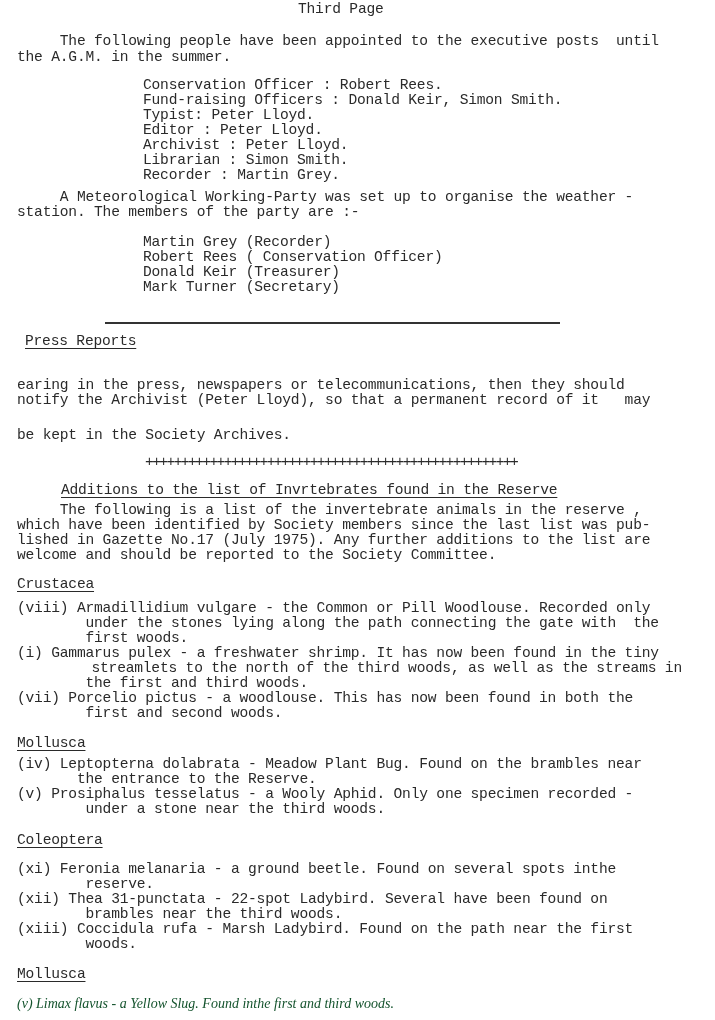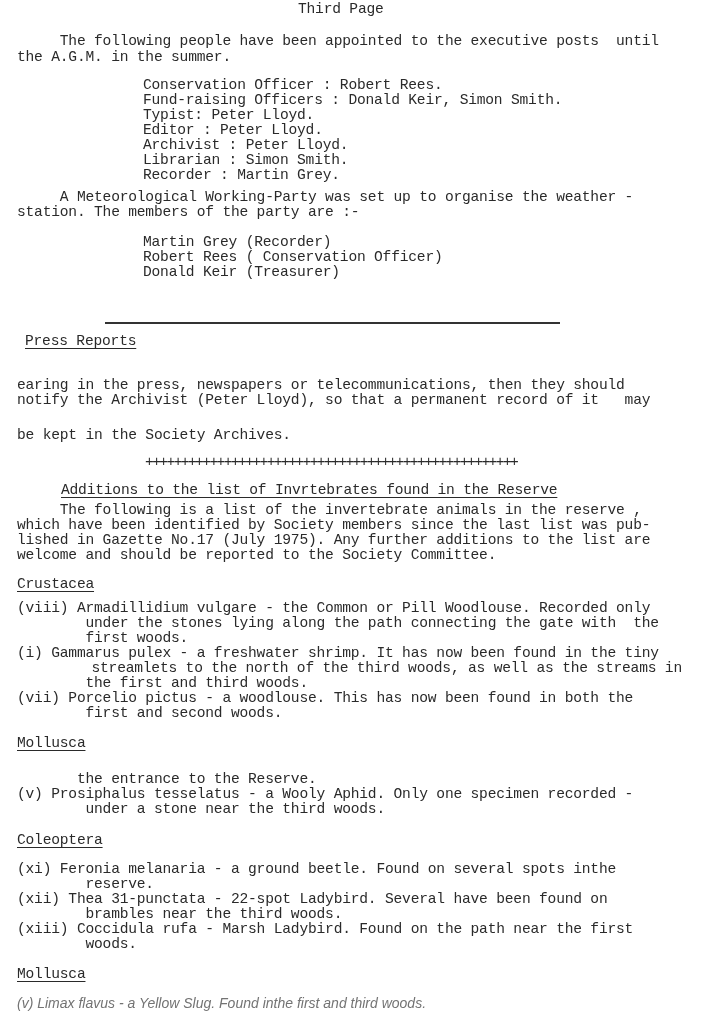--- a/index.html
+++ b/index.html
@@ -6,21 +6,21 @@
   body {
     width: 715px; height: 1020px; overflow: hidden; position: relative;
     font-family: "Liberation Mono", "DejaVu Sans Mono", monospace;
     color: #2a2a2a; font-size: 14.6px;
   }
   .page { position: absolute; left: 0; top: 0; width: 653px; height: 1020px; }
   .ln { position: absolute; white-space: pre; line-height: 15px; letter-spacing: -0.2px; }
   .title { left: 298px; top: 2px; }
   .u { text-decoration: underline; text-decoration-thickness: 1px; text-underline-offset: 3px; }
   .rule { position: absolute; left: 105px; top: 322px; width: 455px; height: 2px; background: #333; }
-  .hand { font-family: Liberation Sans, sans-serif; font-style: italic; font-size: 14px; letter-spacing: 0; color: #737373; }
+  .hand { font-family: Liberation Serif, serif; font-style: italic; font-size: 14px; letter-spacing: 0; color: #14532d; }
 </style>
 </head>
 <body>
 
 <div class="page">
   <div class="ln title">Third Page</div>
 
   <div class="ln" style="left:17px;top:34px">     The following people have been appointed to the executive posts  until</div>
   <div class="ln" style="left:17px;top:50px">the A.G.M. in the summer.</div>
 
@@ -31,20 +31,21 @@
   <div class="ln" style="left:143px;top:138px">Archivist : Peter Lloyd.</div>
   <div class="ln" style="left:143px;top:153px">Librarian : Simon Smith.</div>
   <div class="ln" style="left:143px;top:168px">Recorder : Martin Grey.</div>
 
   <div class="ln" style="left:17px;top:190px">     A Meteorological Working-Party was set up to organise the weather -</div>
   <div class="ln" style="left:17px;top:205px">station. The members of the party are :-</div>
 
   <div class="ln" style="left:143px;top:235px">Martin Grey (Recorder)</div>
   <div class="ln" style="left:143px;top:250px">Robert Rees ( Conservation Officer)</div>
   <div class="ln" style="left:143px;top:265px">Donald Keir (Treasurer)</div>
+  <div class="ln" style="left:143px;top:280px">Mark Turner (Secretary)</div>
 
   <div class="rule"></div>
 
   <div class="ln u" style="left:25px;top:334px">Press Reports</div>
   <div class="ln" style="left:17px;top:378px">earing in the press, newspapers or telecommunications, then they should</div>
   <div class="ln" style="left:17px;top:393px">notify the Archivist (Peter Lloyd), so that a permanent record of it   may</div>
   <div class="ln" style="left:17px;top:428px">be kept in the Society Archives.</div>
 
   <div class="ln" style="left:145px;top:455px;letter-spacing:-1.6px">++++++++++++++++++++++++++++++++++++++++++++++++++++</div>
 
@@ -58,20 +59,21 @@
   <div class="ln" style="left:17px;top:601px">(viii) Armadillidium vulgare - the Common or Pill Woodlouse. Recorded only</div>
   <div class="ln" style="left:17px;top:616px">        under the stones lying along the path connecting the gate with  the</div>
   <div class="ln" style="left:17px;top:631px">        first woods.</div>
   <div class="ln" style="left:17px;top:646px">(i) Gammarus pulex - a freshwater shrimp. It has now been found in the tiny</div>
   <div class="ln" style="left:23px;top:661px">        streamlets to the north of the third woods, as well as the streams in</div>
   <div class="ln" style="left:17px;top:676px">        the first and third woods.</div>
   <div class="ln" style="left:17px;top:691px">(vii) Porcelio pictus - a woodlouse. This has now been found in both the</div>
   <div class="ln" style="left:17px;top:706px">        first and second woods.</div>
 
   <div class="ln u" style="left:17px;top:736px">Mollusca</div>
+  <div class="ln" style="left:17px;top:757px">(iv) Leptopterna dolabrata - Meadow Plant Bug. Found on the brambles near</div>
   <div class="ln" style="left:17px;top:772px">       the entrance to the Reserve.</div>
   <div class="ln" style="left:17px;top:787px">(v) Prosiphalus tesselatus - a Wooly Aphid. Only one specimen recorded -</div>
   <div class="ln" style="left:17px;top:802px">        under a stone near the third woods.</div>
 
   <div class="ln u" style="left:17px;top:833px">Coleoptera</div>
   <div class="ln" style="left:17px;top:862px">(xi) Feronia melanaria - a ground beetle. Found on several spots inthe</div>
   <div class="ln" style="left:17px;top:877px">        reserve.</div>
   <div class="ln" style="left:17px;top:892px">(xii) Thea 31-punctata - 22-spot Ladybird. Several have been found on</div>
   <div class="ln" style="left:17px;top:907px">        brambles near the third woods.</div>
   <div class="ln" style="left:17px;top:922px">(xiii) Coccidula rufa - Marsh Ladybird. Found on the path near the first</div>

